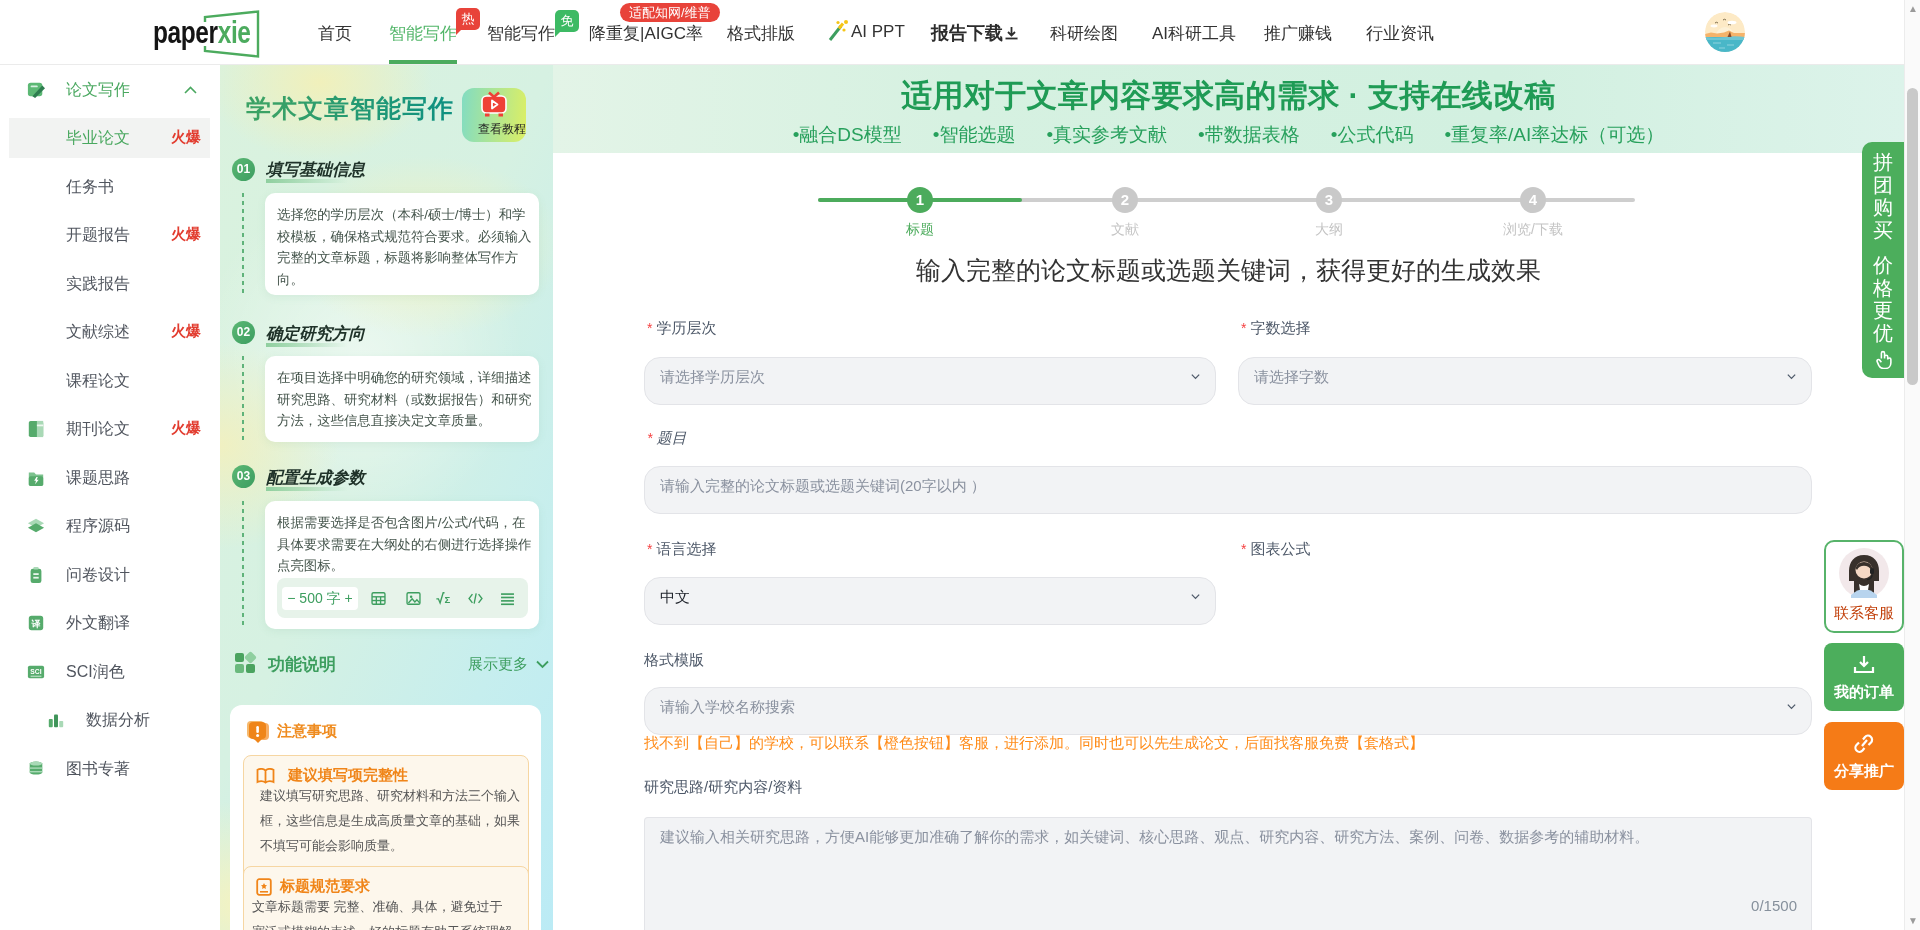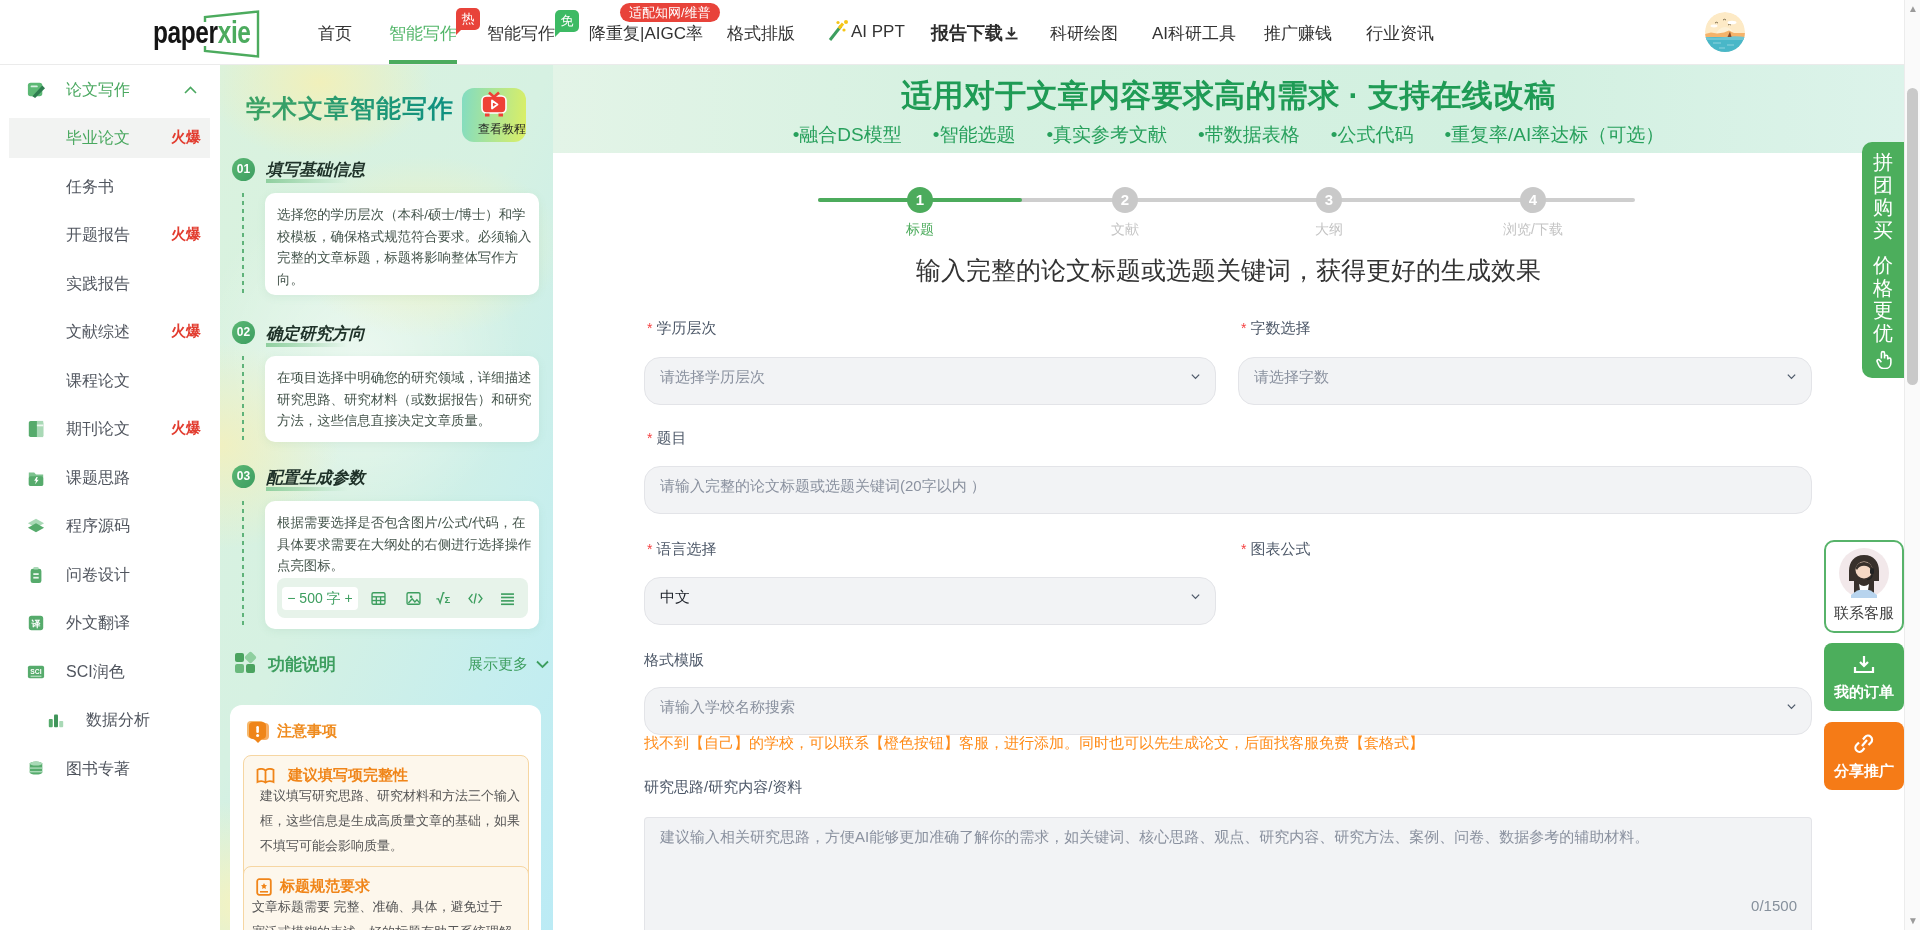--- a/index.html
+++ b/index.html
@@ -360,21 +360,21 @@
   <div class="flabel" style="left:685px;top:254px;"><span class="star">*</span>字数选择</div>
   <div class="fselect" style="left:91px;top:292px;width:572px;">请选择学历层次
     <svg class="chev" viewBox="0 0 12 12">
         <path d="M2 4 L6 8 L10 4" stroke="#4e5969" stroke-width="1.4" fill="none"></path>
       </svg></div>
   <div class="fselect" style="left:685px;top:292px;width:574px;">请选择字数
     <svg class="chev" viewBox="0 0 12 12">
         <path d="M2 4 L6 8 L10 4" stroke="#4e5969" stroke-width="1.4" fill="none"></path>
       </svg></div>
 
-  <div class="flabel" style="left:91px;top:364px;"><span class="star">*</span>题目</div>
+  <div class="flabel" style="left:91px;top:364px;font-style:italic;"><span class="star">*</span>题目</div>
   <div class="fselect" style="left:91px;top:401px;width:1168px;">请输入完整的论文标题或选题关键词(20字以内 ）</div>
 
   <div class="flabel" style="left:91px;top:475px;"><span class="star">*</span>语言选择</div>
   <div class="flabel" style="left:685px;top:475px;"><span class="star">*</span>图表公式</div>
   <div class="fselect" style="left:91px;top:512px;width:572px;"><span class="val">中文</span>
     <svg class="chev" viewBox="0 0 12 12">
         <path d="M2 4 L6 8 L10 4" stroke="#4e5969" stroke-width="1.4" fill="none"></path>
       </svg></div>
 
   <div class="flabel" style="left:91px;top:586px;">格式模版</div>
@@ -400,21 +400,21 @@
   <svg width="50" height="50" viewBox="0 0 50 50" style="margin-top:6px;">
     <circle cx="25" cy="25" r="25" fill="#f2e8ea"></circle>
     <path d="M25 7 c-10 0 -15 7 -15 16 v10 h5 v14 h20 v-14 h5 v-10 c0 -9 -5 -16 -15 -16 z" fill="#38302b"></path>
     <circle cx="25" cy="22" r="8.5" fill="#f5d8c4"></circle>
     <path d="M16.5 20 a9 9 0 0 1 17 0 l-1.5 2 a8 8 0 0 0 -14 0 z" fill="#38302b"></path>
     <path d="M12 47 q13 -12 26 0 v3 h-26 z" fill="#b8d4ee"></path>
     <path d="M20 36 q5 4 10 0 l-1 6 h-8 z" fill="#fff"></path>
     <rect x="31" y="20" width="4" height="6.5" rx="2" fill="#222"></rect>
     <path d="M33 27 q0 4 -5 4.5" stroke="#222" stroke-width="1.4" fill="none"></path>
   </svg>
-  <div style="font-size:15px;color:#404040;margin-top:2px;">联系客服</div>
+  <div style="font-size:15px;color:#c2410c;margin-top:2px;">联系客服</div>
 </div>
 <div class="btn-order">
   <svg width="24" height="22" viewBox="0 0 24 22" style="margin-top:11px;">
     <path d="M12 2 v10 M8 8 l4 4 l4 -4" stroke="#fff" stroke-width="2.2" fill="none"></path>
     <path d="M3 13 v5 h18 v-5" stroke="#fff" stroke-width="2.2" fill="none"></path>
   </svg>
   <div class="btxt">我的订单</div>
 </div>
 <div class="btn-share">
   <svg width="24" height="22" viewBox="0 0 24 22" style="margin-top:11px;">

